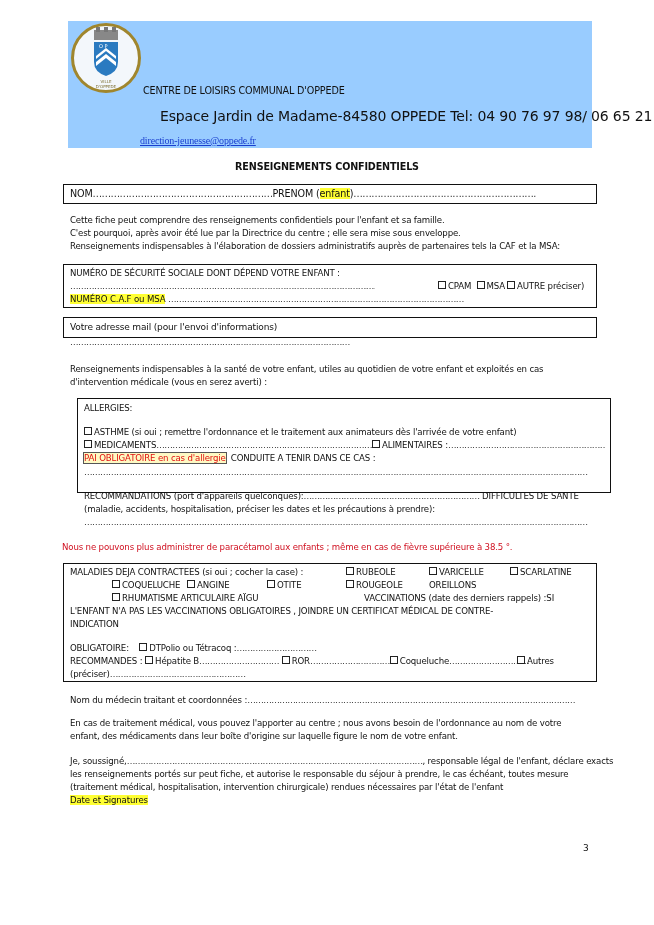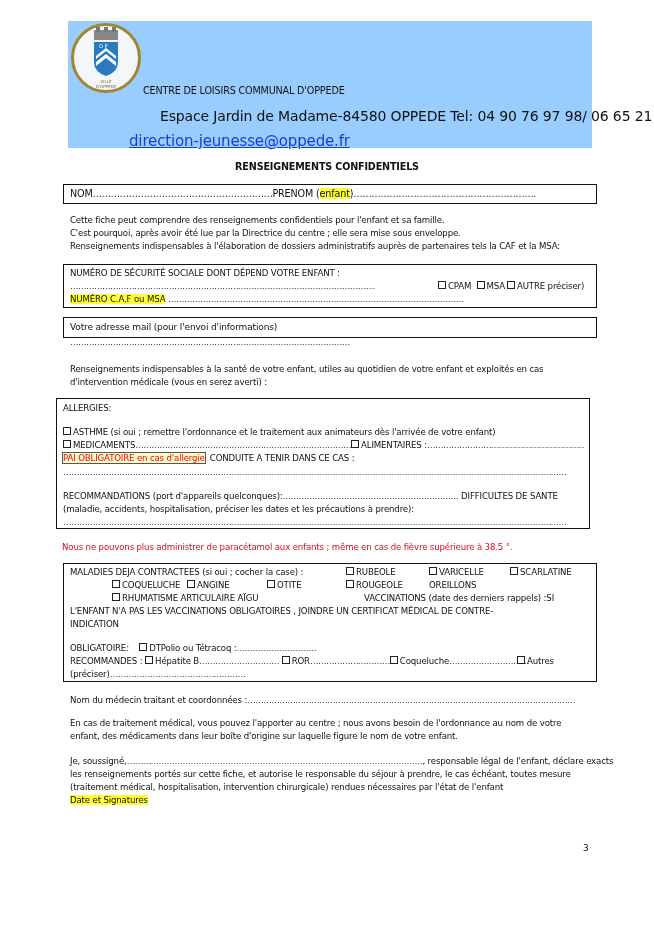--- a/index.html
+++ b/index.html
@@ -32,21 +32,21 @@
     <path d="M20 16 H44 V36 Q44 46 32 50 Q20 46 20 36 Z" fill="#2a7ac0"></path>
     <path d="M22 36 L32 28 L42 36 L42 40 L32 32 L22 40 Z" fill="#fff"></path>
     <path d="M22 30 L32 22 L42 30 L42 33 L32 25 L22 33 Z" fill="#fff"></path>
     <text x="25" y="22" font-size="5" fill="#fff" font-family="DejaVu Sans, sans-serif">O P</text>
     <text x="32" y="57" font-size="4" text-anchor="middle" fill="#7a6a2a" font-family="DejaVu Sans, sans-serif">VILLE</text>
     <text x="32" y="62" font-size="4" text-anchor="middle" fill="#7a6a2a" font-family="DejaVu Sans, sans-serif">D'OPPEDE</text>
   </svg>
 </div>
 <div class="t" style="left:143px;top:85px;font-size:9.6px;">CENTRE DE LOISIRS COMMUNAL D'OPPEDE</div>
 <div class="t" style="left:160px;top:110px;font-size:14px;">Espace Jardin de Madame-84580 OPPEDE  Tel: 04 90 76 97 98/ 06 65 21 63 85</div>
-<a class="t link" style="left:129px;top:135px;font-size:15px;">direction-jeunesse@oppede.fr</a>
+<a class="t link" style="left:140px;top:135px;font-size:10px;font-family:Liberation Serif, serif;">direction-jeunesse@oppede.fr</a>
 
 <div class="t bold" style="left:0;width:654px;text-align:center;top:161px;font-size:9.6px;font-weight:bold;">RENSEIGNEMENTS CONFIDENTIELS</div>
 
 <div class="box" style="left:63px;top:184px;width:534px;height:20px;">
   <div class="t" style="left:6px;top:3px;font-size:9.6px;">
     <span>NOM</span><span class="dots">……………………………………………………</span><span>PRENOM (</span><span class="hl">enfant</span><span>)</span><span class="dots">…………………………………………………….</span>
   </div>
 </div>
 
 <div class="t t8" style="left:70px;top:214px;">Cette fiche peut comprendre des renseignements confidentiels pour l'enfant et sa famille.</div>
@@ -66,21 +66,21 @@
 </div>
 
 <div class="box" style="left:63px;top:317px;width:534px;height:21px;">
   <div class="t t8" style="left:6px;top:3px;font-size:9px;">Votre adresse mail (pour l'envoi d'informations)</div>
   <div class="t t8 dots" style="left:6px;top:18px;width:280px;overflow:hidden;">……………………………………………………………………………………………………………………</div>
 </div>
 
 <div class="t t8" style="left:70px;top:363px;">Renseignements indispensables à la santé de votre enfant, utiles au quotidien de votre enfant et exploités en cas</div>
 <div class="t t8" style="left:70px;top:376px;">d'intervention médicale (vous en serez averti) :</div>
 
-<div class="box" style="left:56px;top:398px;width:534px;height:131px;padding-left:16px;">
+<div class="box" style="left:77px;top:398px;width:534px;height:95px;padding-left:16px;">
   <div class="t t8" style="left:6px;top:3px;">ALLERGIES:</div>
   <div class="t t8" style="left:6px;top:27px;"><span class="chk"></span><span>ASTHME (si oui ; remettre l'ordonnance et le traitement aux animateurs dès l'arrivée de votre enfant)</span></div>
   <div class="t t8" style="left:6px;top:40px;width:522px;overflow:hidden;"><span class="chk"></span><span>MEDICAMENTS</span><span class="dots">………………………………………………………………………</span><span class="chk"></span><span>ALIMENTAIRES :</span><span class="dots">……………………………………………………………</span></div>
   <div class="t t8" style="left:6px;top:53px;"><span class="hl-red">PAI OBLIGATOIRE en cas d'allergie</span>&nbsp;&nbsp;<span>CONDUITE A TENIR DANS CE CAS  :</span></div>
   <div class="t t8 dots" style="left:6px;top:67px;width:522px;overflow:hidden;">………………………………………………………………………………………………………………………………………………………………………</div>
   <div class="t t8" style="left:6px;top:91px;"><span>RECOMMANDATIONS (port d'appareils quelconques):</span><span class="dots">…………………………………………………………</span> <span>DIFFICULTES DE SANTE</span></div>
   <div class="t t8" style="left:6px;top:104px;">(maladie, accidents, hospitalisation, préciser les dates et les précautions à prendre):</div>
   <div class="t t8 dots" style="left:6px;top:117px;width:522px;overflow:hidden;">………………………………………………………………………………………………………………………………………………………………………</div>
 </div>
 
@@ -108,17 +108,17 @@
   <div class="t t8" style="left:453px;top:91px;"><span class="chk"></span><span>Autres</span></div>
   <div class="t t8" style="left:6px;top:104px;"><span>(préciser)</span><span class="dots">……………………………………………</span></div>
 </div>
 
 <div class="t t8" style="left:70px;top:694px;"><span>Nom du médecin traitant et coordonnées :</span><span class="dots">……………………………………………………………………………………………………………</span></div>
 
 <div class="t t8" style="left:70px;top:717px;">En cas de traitement médical, vous pouvez l'apporter au centre ; nous avons besoin de l'ordonnance au nom de votre</div>
 <div class="t t8" style="left:70px;top:730px;">enfant, des médicaments dans leur boîte d'origine sur laquelle figure le nom de votre enfant.</div>
 
 <div class="t t8" style="left:70px;top:755px;"><span>Je, soussigné,</span><span class="dots">…………………………………………………………………………………………………</span><span>, responsable légal de l'enfant, déclare exacts</span></div>
-<div class="t t8" style="left:70px;top:768px;">les renseignements portés sur cette fiche, et autorise le responsable du séjour à prendre, le cas échéant, toutes mesure</div>
+<div class="t t8" style="left:70px;top:768px;">les renseignements portés sur peut fiche, et autorise le responsable du séjour à prendre, le cas échéant, toutes mesure</div>
 <div class="t t8" style="left:70px;top:781px;">(traitement médical, hospitalisation, intervention chirurgicale) rendues nécessaires par l'état de l'enfant</div>
 <div class="t t8" style="left:70px;top:794px;"><span class="hl">Date et Signatures</span></div>
 
 <div class="t" style="left:583px;top:842px;font-size:9px;">3</div>
 
 </body></html>

